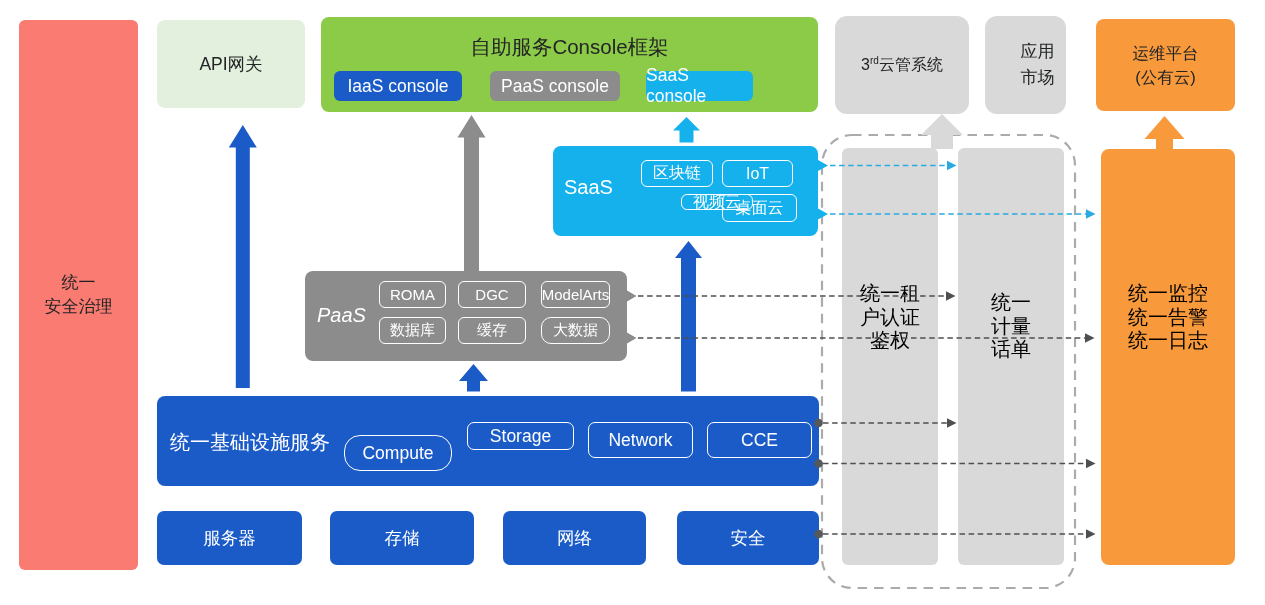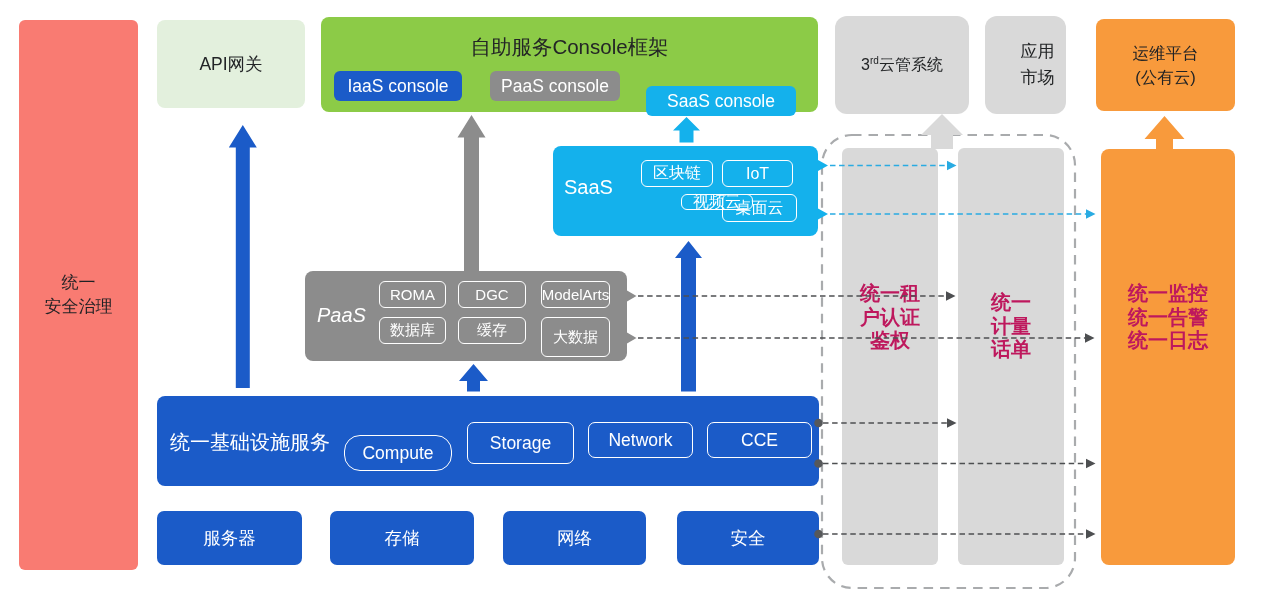--- a/index.html
+++ b/index.html
@@ -22,21 +22,21 @@
   .badge{position:absolute;border-radius:6px;color:#fff;font-size:17.5px;display:flex;align-items:center;justify-content:center;}
   .gray-top{background:var(--light_gray);border-radius:12px;font-size:16px;line-height:26px;}
   .sup{font-size:10px;vertical-align:super;line-height:0;}
   .orange-box{background:var(--orange);border-radius:8px;font-size:16.5px;line-height:24px;color:#212325;}
   .saas-box{background:var(--light_blue);border-radius:8px;}
   .paas-box{background:var(--gray);border-radius:8px;}
   .infra-box{background:var(--blue);border-radius:8px;}
   .hw-box{background:var(--blue);border-radius:7px;color:#fff;font-size:17.5px;}
   .big-label{position:absolute;color:#fff;font-size:20px;}
   .gray-bar{background:var(--light_gray);border-radius:6px;}
-  .bar-text{position:absolute;text-align:center;white-space:pre-line;color:#be185d;font-size:20px;line-height:23.5px;font-weight:bold;}
+  .bar-text{position:absolute;text-align:center;white-space:pre-line;color:#000000;font-size:20px;line-height:23.5px;}
   .svg-layer{position:absolute;left:0;top:0;pointer-events:none;}
   .arr-blue{fill:var(--blue);}
   .arr-gray{fill:var(--gray);}
   .arr-lblue{fill:var(--light_blue);}
   .arr-lgray{fill:var(--light_gray);}
   .arr-orange{fill:var(--orange);}
   .dash-dark{stroke:var(--line_dark);stroke-width:1.7;stroke-dasharray:5.5 3.6;fill:none;}
   .dash-lblue{stroke:var(--line_blue);stroke-width:1.7;stroke-dasharray:5.5 3.6;fill:none;}
   .tip-dark{fill:var(--line_dark);}
   .tip-lblue{fill:var(--line_blue);}
@@ -52,21 +52,21 @@
 
   <div class="box red-bar" style="left:19px;top:20px;width:119px;height:550px;">统一
 安全治理</div>
 
   <div class="box api-box dark-text" style="left:157px;top:20px;width:148px;height:88px;">API网关</div>
 
   <div class="box console-box" style="left:321px;top:17px;width:497px;height:95px;"></div>
   <div class="abs console-title" style="left:321px;top:33px;width:497px;">自助服务Console框架</div>
   <div class="badge badge-iaas" style="left:334px;top:71px;width:128px;height:30px;">IaaS console</div>
   <div class="badge badge-paas" style="left:490px;top:71px;width:130px;height:30px;">PaaS console</div>
-  <div class="badge badge-saas" style="left:646px;top:86px;width:150px;height:30px;">SaaS console</div>
+  <div class="badge badge-saas" style="left:646px;top:71px;width:107px;height:30px;">SaaS console</div>
 
   <div class="box gray-top dark-text" style="left:835px;top:16px;width:134px;height:98px;"><span><span>3</span><span class="sup">rd</span><span>云管系统</span></span></div>
 
   <div class="box gray-top dark-text" style="left:985px;top:16px;width:81px;height:98px;font-size:17px;padding-left:24px;">应用
 市场</div>
 
   <div class="box orange-box" style="left:1096px;top:19px;width:139px;height:92px;">运维平台
 (公有云)</div>
 
   <div class="box saas-box" style="left:553px;top:146px;width:265px;height:90px;"></div>
@@ -76,26 +76,26 @@
   <div class="chip" style="left:666px;top:194px;width:72px;height:16px;font-size:16px;margin-left:15px;">视频云</div>
   <div class="chip" style="left:722px;top:194px;width:75px;height:28px;font-size:16px;">桌面云</div>
 
   <div class="box paas-box" style="left:305px;top:271px;width:322px;height:90px;"></div>
   <div class="big-label" style="left:317px;top:304px;font-style:italic;">PaaS</div>
   <div class="chip" style="left:379px;top:281px;width:67px;height:27px;font-size:15px;">ROMA</div>
   <div class="chip" style="left:458px;top:281px;width:68px;height:27px;font-size:15px;">DGC</div>
   <div class="chip" style="left:541px;top:281px;width:69px;height:27px;font-size:15px;">ModelArts</div>
   <div class="chip" style="left:379px;top:317px;width:67px;height:27px;font-size:15px;">数据库</div>
   <div class="chip" style="left:458px;top:317px;width:68px;height:27px;font-size:15px;">缓存</div>
-  <div class="chip" style="left:541px;top:317px;width:69px;height:40px;font-size:15px;">大数据</div>
+  <div class="chip" style="left:541px;top:317px;width:69px;height:27px;font-size:15px;border-radius:10px;">大数据</div>
 
   <div class="box infra-box" style="left:157px;top:396px;width:662px;height:90px;"></div>
   <div class="big-label" style="left:170px;top:429px;font-size:20px;">统一基础设施服务</div>
   <div class="chip" style="left:344px;top:435px;width:108px;height:36px;font-size:17.5px;border-radius:16px;">Compute</div>
-  <div class="chip" style="left:467px;top:422px;width:107px;height:42px;font-size:17.5px;border-radius:7px;">Storage</div>
+  <div class="chip" style="left:467px;top:422px;width:107px;height:28px;font-size:17.5px;border-radius:7px;">Storage</div>
   <div class="chip" style="left:588px;top:422px;width:105px;height:36px;font-size:17.5px;border-radius:7px;">Network</div>
   <div class="chip" style="left:707px;top:422px;width:105px;height:36px;font-size:17.5px;border-radius:7px;">CCE</div>
 
   <div class="box hw-box" style="left:157px;top:511px;width:145px;height:54px;">服务器</div>
   <div class="box hw-box" style="left:330px;top:511px;width:144px;height:54px;">存储</div>
   <div class="box hw-box" style="left:503px;top:511px;width:143px;height:54px;">网络</div>
   <div class="box hw-box" style="left:677px;top:511px;width:142px;height:54px;">安全</div>
 
   <div class="abs gray-bar" style="left:842px;top:148px;width:96px;height:417px;"></div>
   <div class="bar-text" style="left:842px;top:282px;width:96px;">统一租

